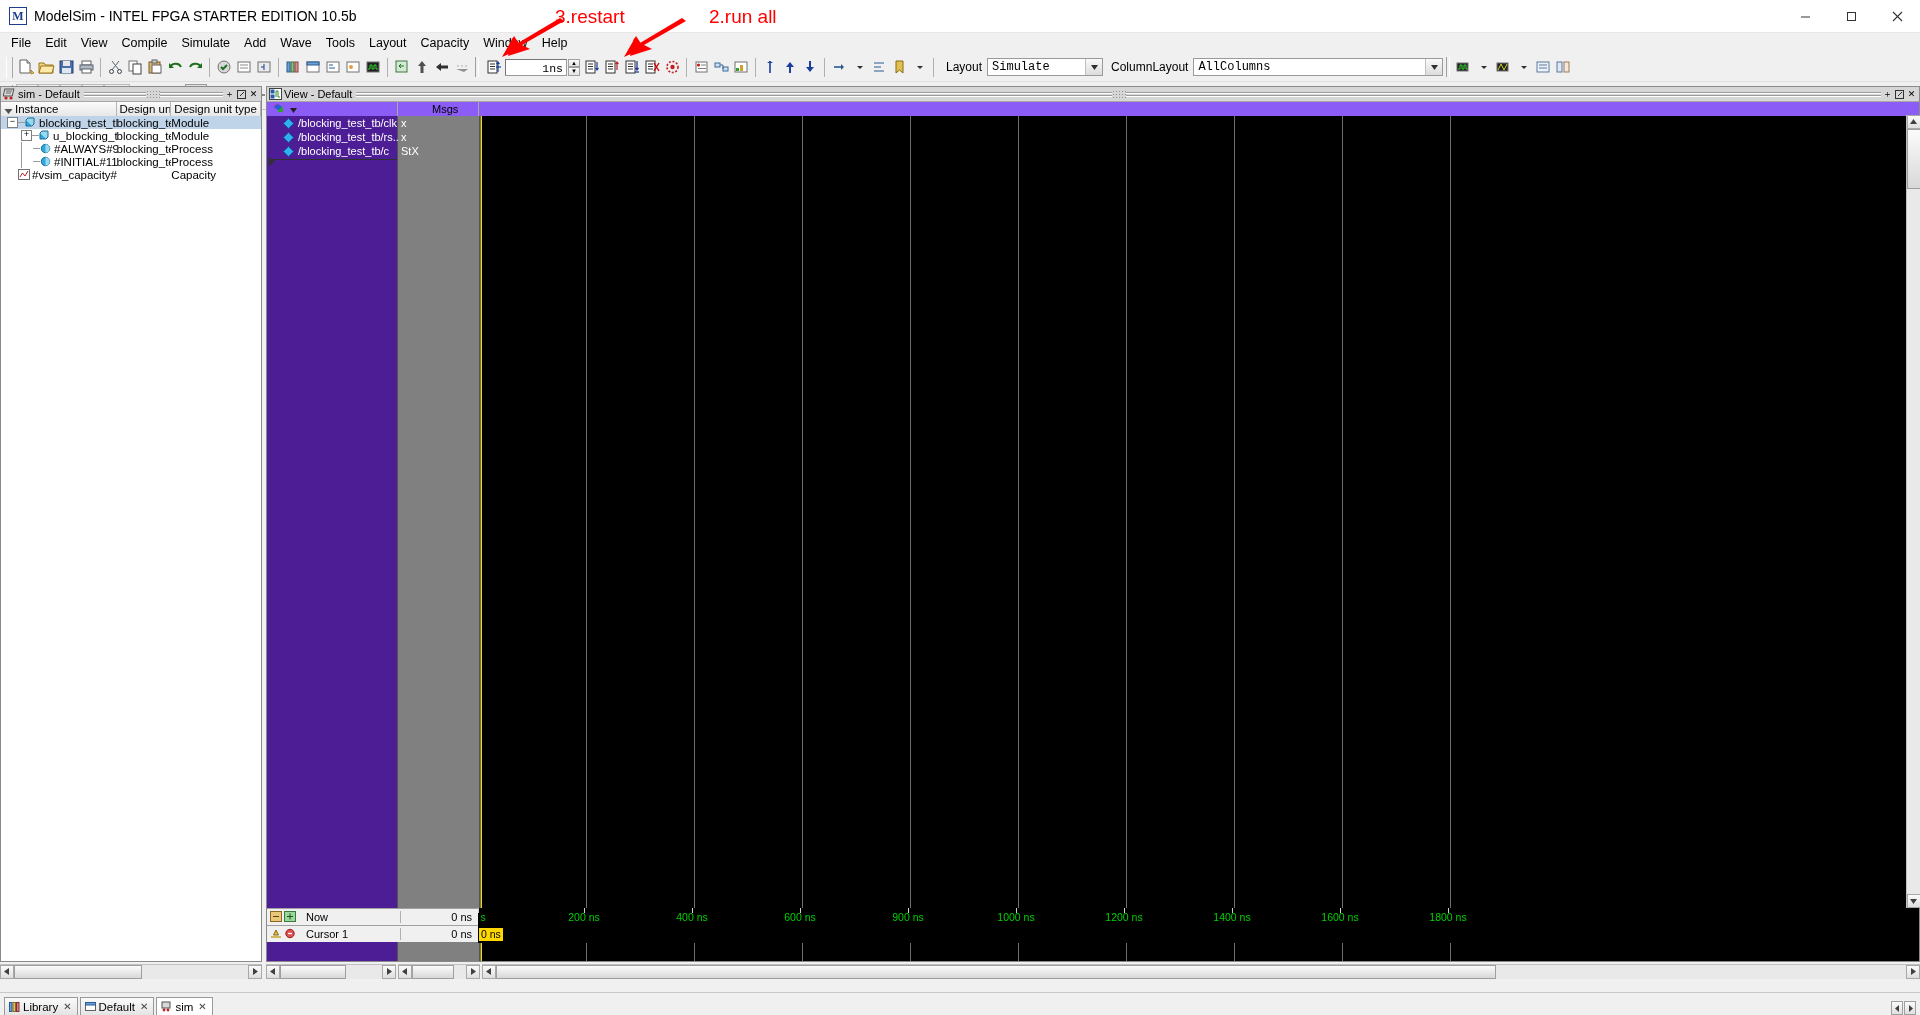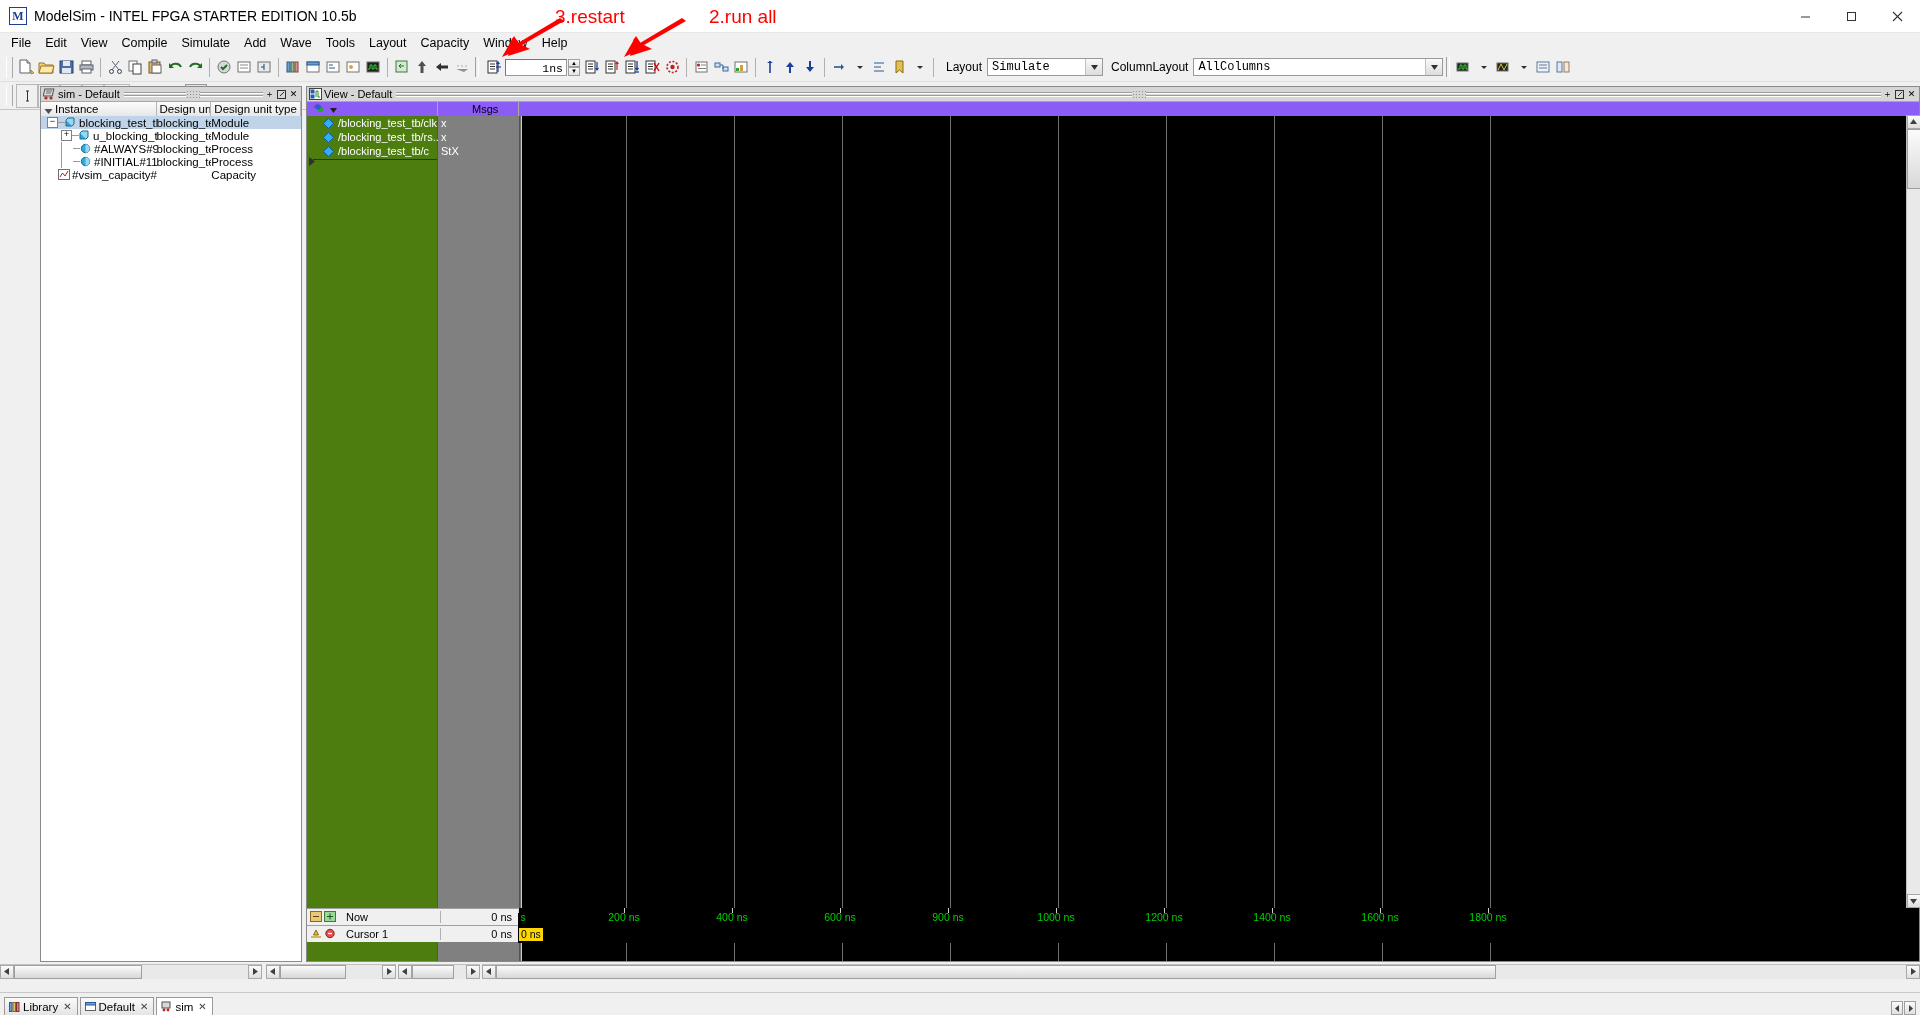--- a/index.html
+++ b/index.html
@@ -101,21 +101,21 @@
   
   .annot{
     position:absolute;color:#ff0000;font-size:19px;font-weight:400;
     font-family:"Liberation Sans",sans-serif;white-space:nowrap;z-index:40;
   }
   .arrow{position:absolute;z-index:40;}
 
   
   .workspace{position:absolute;left:0;top:86px;right:0;bottom:37px;}
 
-  .panel{position:absolute;background:#f0f0f0;border:1px solid #8a8a8a;box-sizing:border-box;margin-left:40px;}
+  .panel{position:absolute;background:#f0f0f0;border:1px solid #8a8a8a;box-sizing:border-box;}
 
   .panel-title{
     height:14px;background:#d6d6d6;display:flex;align-items:center;
     border-bottom:1px solid #a8a8a8;font-size:11px;position:relative;
   }
   .panel-title .pt-icon{width:13px;height:12px;margin:0 2px 0 2px;flex:none;}
   .panel-title .pt-text{font-size:11px;color:#000;white-space:nowrap;margin-right:4px;}
   .pt-rails{flex:1;height:7px;position:relative;}
   .pt-rails:before,.pt-rails:after{
     content:"";position:absolute;left:0;right:0;height:1px;background:#fff;
@@ -163,21 +163,21 @@
   .tindent{flex:none;}
   .ticon{width:11px;height:11px;margin-right:3px;flex:none;}
 
   
   #wave-panel{left:266px;top:0;right:0;bottom:16px;}
   .wave-toolrow{
     height:14px;background:#8b5cf6;display:flex;align-items:center;border-bottom:1px solid #a8a8a8;
   }
   .wave-body{position:absolute;left:0;right:0;top:29px;bottom:0;display:flex;}
   .wv-names{
-    width:130px;background:#4d7c0f;flex:none;position:relative;
+    width:130px;background:#4c1d95;flex:none;position:relative;
     border-right:1px solid #545454;
   }
   .wv-values{
     width:81px;background:#808080;flex:none;position:relative;
     border-right:1px solid #545454;
   }
   .wv-canvas{flex:1;background:#000;position:relative;overflow:hidden;}
   .sigrow{height:14px;display:flex;align-items:center;font-size:11px;color:#fff;white-space:nowrap;}
   .sig-diamond{width:11px;height:11px;margin:0 4px 0 16px;flex:none;}
   .valrow{height:14px;font-size:11px;color:#fff;padding-left:3px;line-height:14px;white-space:nowrap;}

